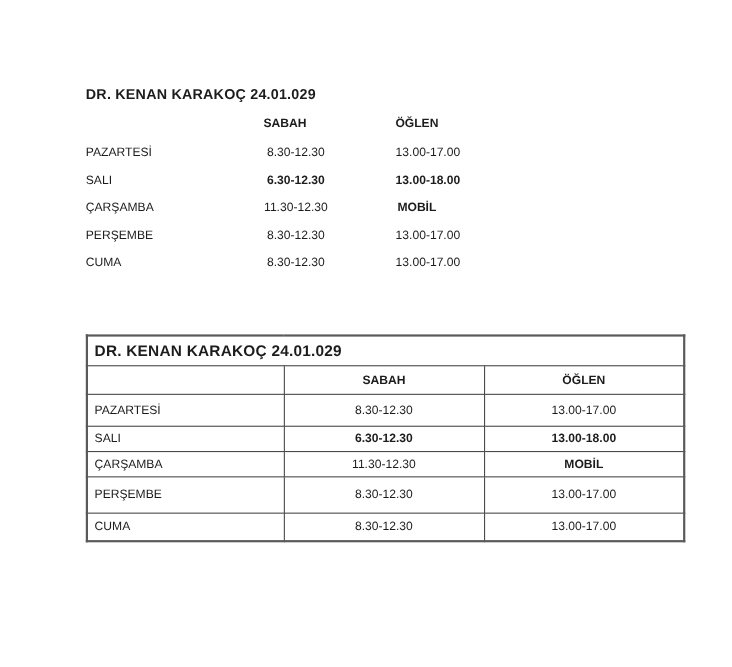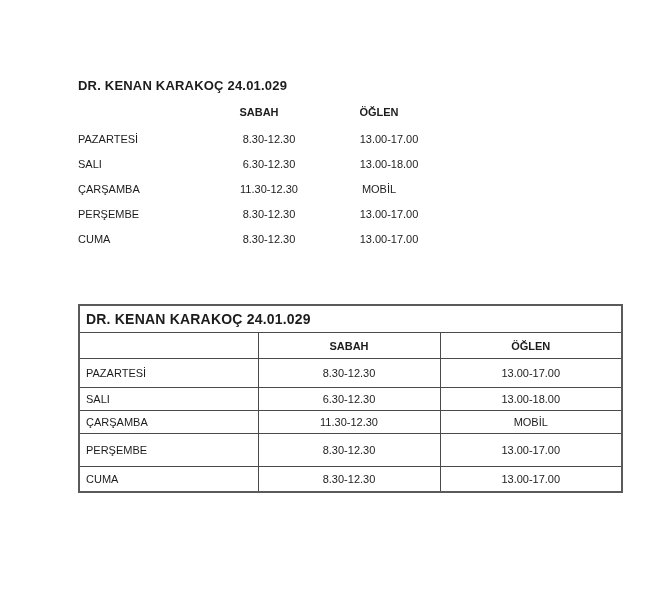--- a/index.html
+++ b/index.html
@@ -40,21 +40,21 @@
     margin-top: 6px;
     font-weight: bold;
   }
   .pdata {
     margin-top: 2px;
   }
   .c1 { width: 132px; text-align: left; }
   .c2 { width: 118px; text-align: center; }
   .c3 { width: 122px; text-align: center; }
   .shift { position: relative; left: -10px; }
-  .b { font-weight: normal; }
+  .b { font-weight: bold; }
 
   
   .sched-table {
     position: absolute;
     left: 78px;
     top: 304px;
     width: 543px;
     border-collapse: collapse;
     table-layout: fixed;
     font-size: 11px;

